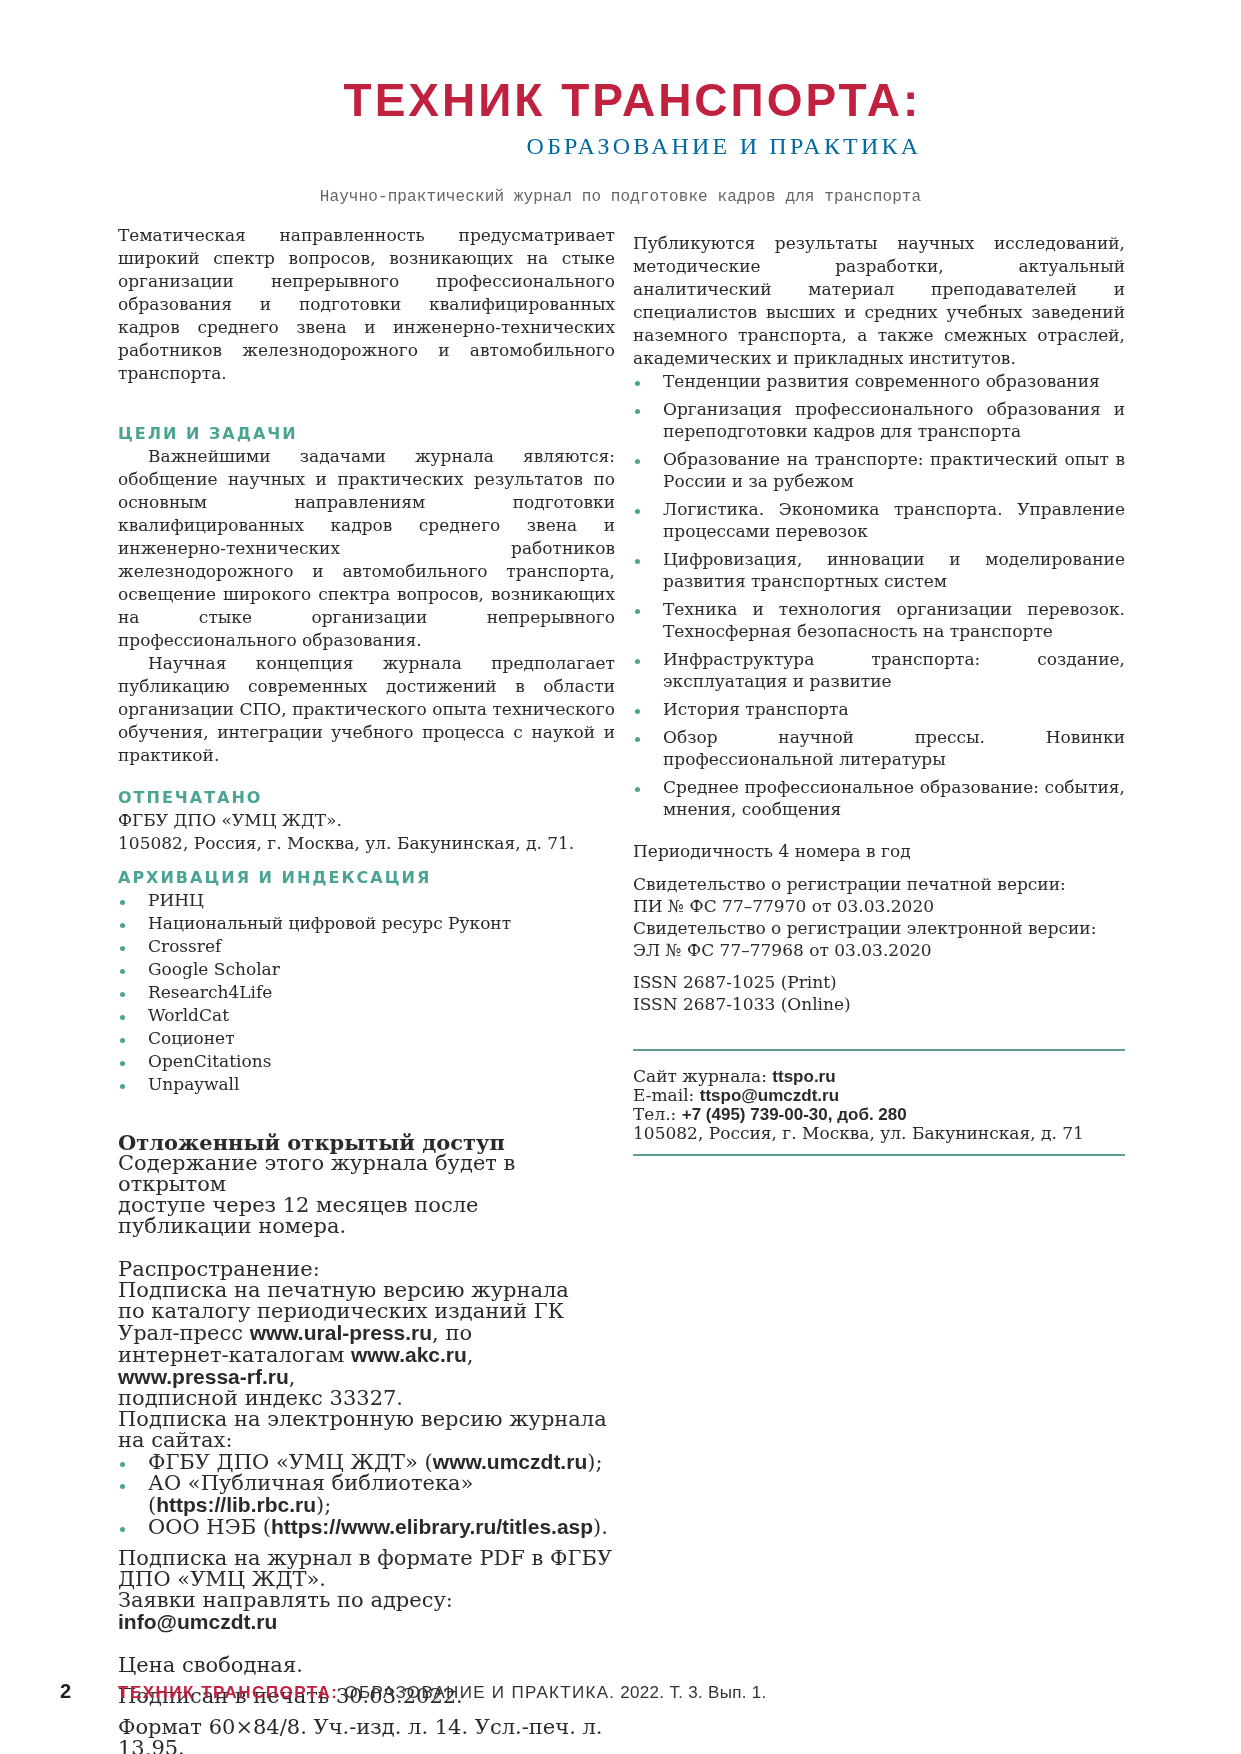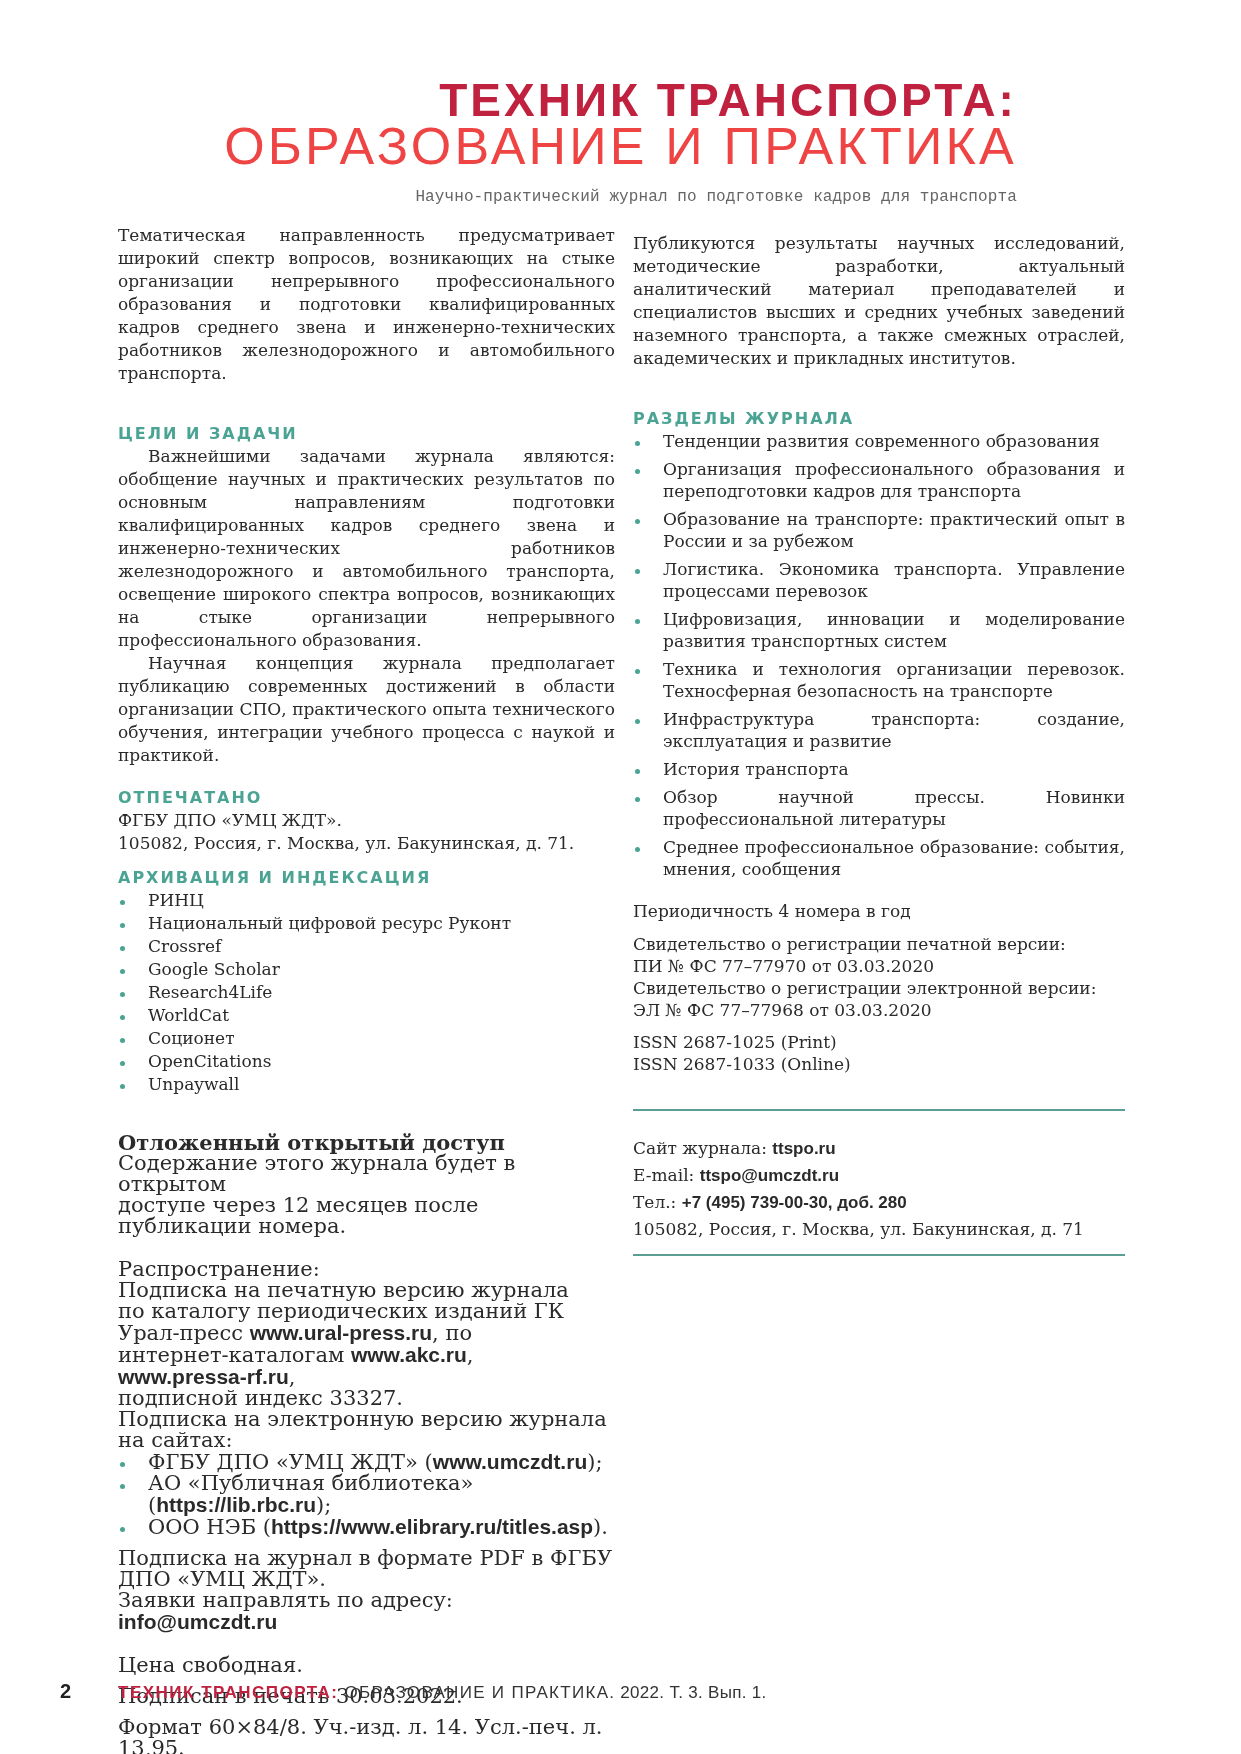--- a/index.html
+++ b/index.html
@@ -2,21 +2,21 @@
 <html><head>
 <meta charset="utf-8">
 <style>
   * { margin: 0; padding: 0; box-sizing: border-box; }
   html, body { width: 1241px; height: 1754px; background: #ffffff; }
   body { position: relative; font-family: "DejaVu Serif", "Liberation Serif", serif; color: #2a2a2a; overflow: hidden; }
 
   .masthead { position: absolute; left: 0; top: 76px; width: 1241px; text-align: center; }
   .mh-inner { display: inline-block; text-align: right; }
   .mh-title { font-family: "Liberation Sans", sans-serif; font-weight: 700; font-size: 46px; letter-spacing: 3px; color: #c0213f; line-height: 48px; }
-  .mh-sub { font-family: Liberation Sans, sans-serif; font-weight: 400; font-size: 52px; letter-spacing: 3.2px; color: #ef4444; line-height: 44px; }
+  .mh-sub { font-family: Liberation Serif, serif; font-weight: 400; font-size: 24px; letter-spacing: 3.2px; color: #0369a1; line-height: 44px; }
   .mh-tag { font-family: Liberation Mono, monospace; font-size: 16px; color: #666; margin-top: 20px; letter-spacing: 0.1px; }
 
   .col { position: absolute; width: 497px; font-size: 17px; line-height: 23px; }
   .col-left { left: 118px; top: 224px; }
   .col-right { left: 633px; top: 232px; width: 492px; }
 
   .para { text-align: justify; hyphens: manual; }
   .indent { text-indent: 30px; }
   .sec-h { font-family: "DejaVu Sans", "Liberation Sans", sans-serif; font-weight: 700; font-size: 16px; letter-spacing: 2px; color: #4aa393; line-height: 22px; margin-top: 22px; }
 
@@ -99,21 +99,20 @@
   <div class="small gap-m">Цена свободная.</div>
   <div class="small gap-s">Подписан в печать 30.03.2022.</div>
   <div class="small gap-s">Формат 60×84/8. Уч.-изд. л. 14. Усл.-печ. л. 13,95.</div>
   <div class="small">Тираж 200 экз. 1-й завод — 1–50 экз.</div>
   <div class="small gap-s">Знаком информационной продукции не маркируется.</div>
 </section>
 
 <section class="col col-right">
   <p class="para">Публикуются результаты научных исследований, методические разработки, актуальный аналитический материал преподавателей и специалистов высших и средних учебных заведений наземного транспорта, а также смежных отраслей, академических и прикладных институтов.</p>
 
-  <h3 class="sec-h" style="margin-top:38px">РАЗДЕЛЫ ЖУРНАЛА</h3>
   <ul class="blist sections">
     <li>Тенденции развития современного образования</li>
     <li>Организация профессионального образования и переподготовки кадров для транспорта</li>
     <li>Образование на транспорте: практический опыт в России и за рубежом</li>
     <li>Логистика. Экономика транспорта. Управление процессами перевозок</li>
     <li>Цифровизация, инновации и моделирование развития транспортных систем</li>
     <li>Техника и технология организации перевозок. Техносферная безопасность на транспорте</li>
     <li>Инфраструктура транспорта: создание, эксплуатация и развитие</li>
     <li>История транспорта</li>
     <li>Обзор научной прессы. Новинки профессиональной литературы</li>
@@ -128,21 +127,21 @@
     <div>Свидетельство о регистрации электронной версии:</div>
     <div>ЭЛ № ФС 77–77968 от 03.03.2020</div>
   </div>
 
   <div class="gap-s" style="line-height:22px">
     <div>ISSN 2687-1025 (Print)</div>
     <div>ISSN 2687-1033 (Online)</div>
   </div>
 
   <div class="rule" style="margin-top:34px"></div>
-  <div style="margin-top:24px; line-height:26px">
+  <div style="margin-top:16px; line-height:18px">
     <div><span>Сайт журнала: </span><span class="b-sans">ttspo.ru</span></div>
     <div><span>E-mail: </span><span class="b-sans">ttspo@umczdt.ru</span></div>
     <div><span>Тел.: </span><span class="b-sans">+7 (495) 739-00-30, доб. 280</span></div>
     <div>105082, Россия, г. Москва, ул. Бакунинская, д. 71</div>
   </div>
   <div class="rule" style="margin-top:12px"></div>
 </section>
 
 <footer class="footer">
   <span class="f-page">2</span><span class="f-red">ТЕХНИК ТРАНСПОРТА:</span><span class="f-grey"> ОБРАЗОВАНИЕ И ПРАКТИКА.</span><span class="f-issue"> 2022. Т. 3. Вып. 1.</span>

